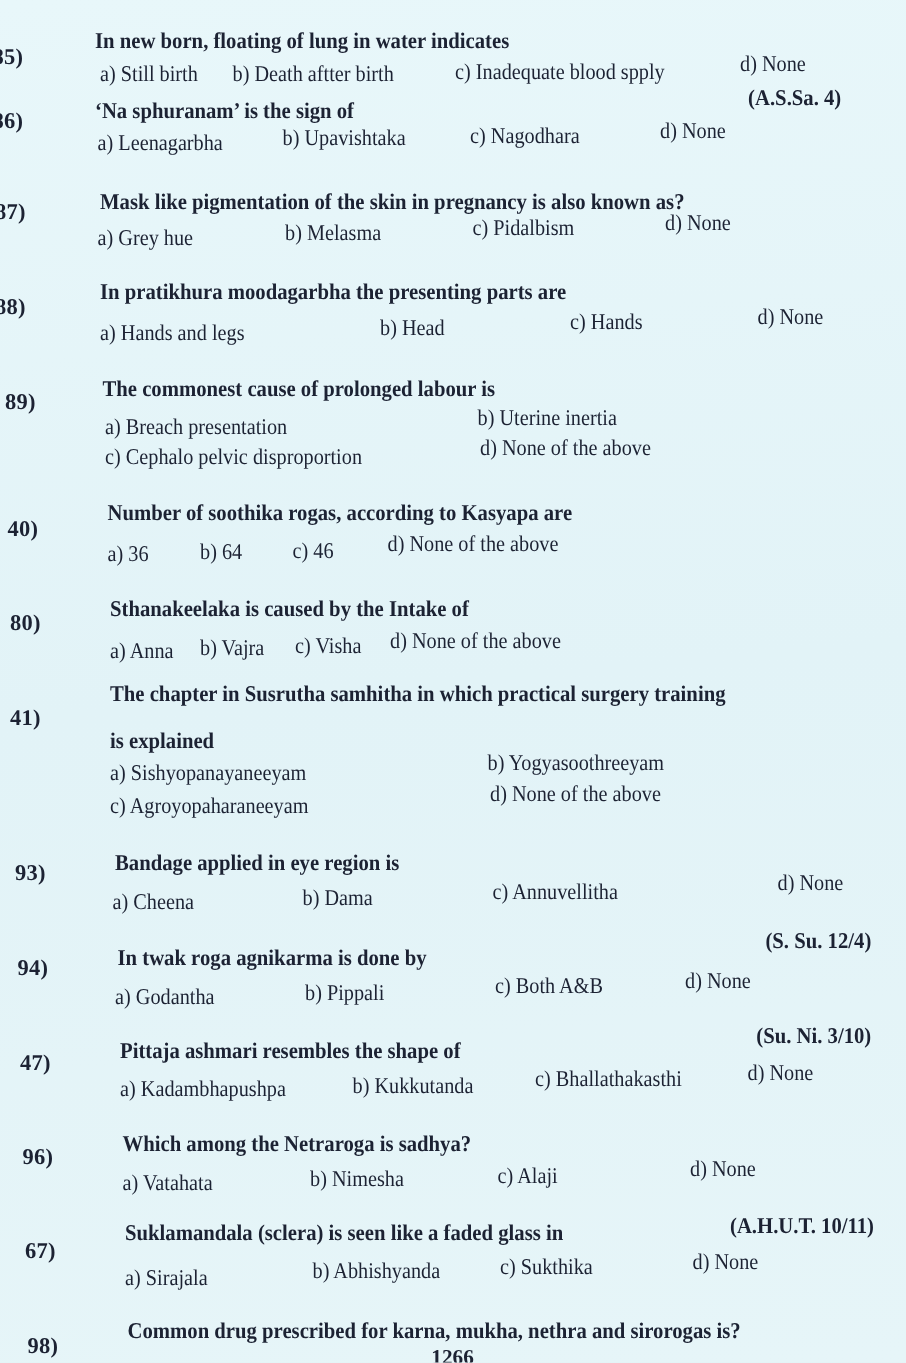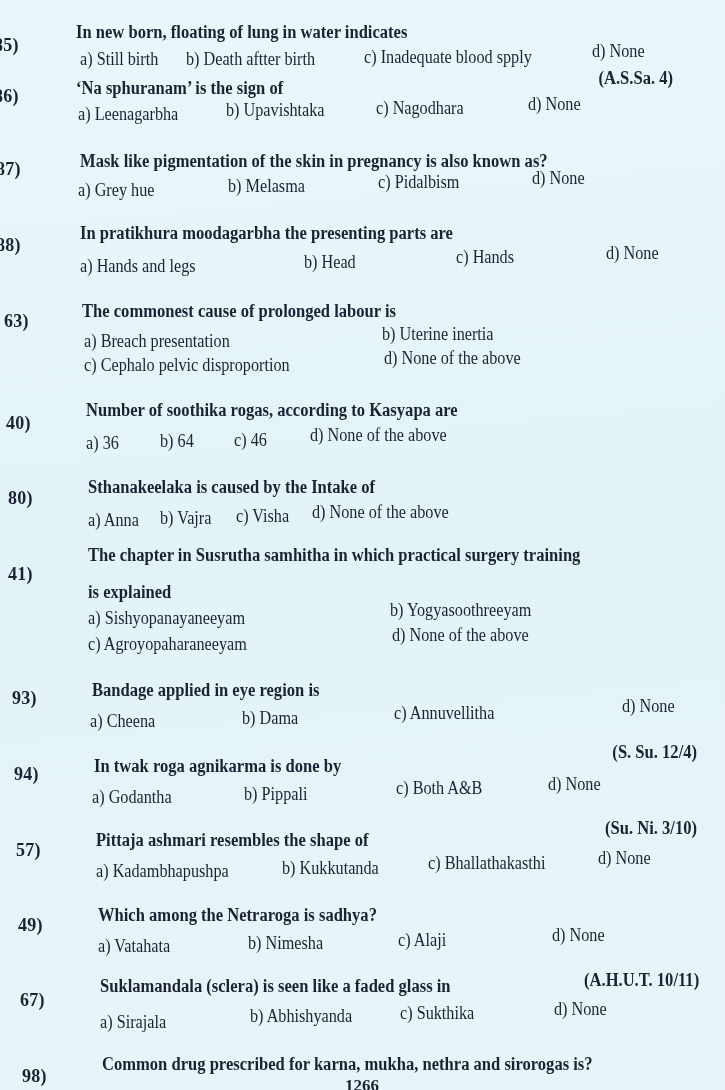--- a/index.html
+++ b/index.html
@@ -99,21 +99,21 @@
   <div class="q">
     <span class="qnum" style="left:-4px; top:235px;">88)</span>
     <span class="qtext" style="left:80px; top:223px;">In pratikhura moodagarbha the presenting parts are</span>
     <span class="opt" style="left:80px; top:256px;">a) Hands and legs</span>
     <span class="opt" style="left:304px; top:252px;">b) Head</span>
     <span class="opt" style="left:456px; top:247px;">c) Hands</span>
     <span class="opt" style="left:606px; top:243px;">d) None</span>
   </div>
 
   <div class="q">
-    <span class="qnum" style="left:4px; top:311px;">63)</span>
+    <span class="qnum" style="left:4px; top:311px;">89)</span>
     <span class="qtext" style="left:82px; top:301px;">The commonest cause of prolonged labour is</span>
     <span class="opt" style="left:84px; top:331px;">a) Breach presentation</span>
     <span class="opt" style="left:382px; top:324px;">b) Uterine inertia</span>
     <span class="opt" style="left:84px; top:355px;">c) Cephalo pelvic disproportion</span>
     <span class="opt" style="left:384px; top:348px;">d) None of the above</span>
   </div>
 
   <div class="q">
     <span class="qnum" style="left:6px; top:413px;">40)</span>
     <span class="qtext" style="left:86px; top:400px;">Number of soothika rogas, according to Kasyapa are</span>
@@ -155,31 +155,31 @@
     <span class="qnum" style="left:14px; top:764px;">94)</span>
     <span class="qtext" style="left:94px; top:756px;">In twak roga agnikarma is done by</span>
     <span class="ref" style="right:28px; top:742px;">(S. Su. 12/4)</span>
     <span class="opt" style="left:92px; top:787px;">a) Godantha</span>
     <span class="opt" style="left:244px; top:784px;">b) Pippali</span>
     <span class="opt" style="left:396px; top:778px;">c) Both A&amp;B</span>
     <span class="opt" style="left:548px; top:774px;">d) None</span>
   </div>
 
   <div class="q">
-    <span class="qnum" style="left:16px; top:840px;">57)</span>
+    <span class="qnum" style="left:16px; top:840px;">47)</span>
     <span class="qtext" style="left:96px; top:830px;">Pittaja ashmari resembles the shape of</span>
     <span class="ref" style="right:28px; top:818px;">(Su. Ni. 3/10)</span>
     <span class="opt" style="left:96px; top:861px;">a) Kadambhapushpa</span>
     <span class="opt" style="left:282px; top:858px;">b) Kukkutanda</span>
     <span class="opt" style="left:428px; top:853px;">c) Bhallathakasthi</span>
     <span class="opt" style="left:598px; top:848px;">d) None</span>
   </div>
 
   <div class="q">
-    <span class="qnum" style="left:18px; top:915px;">49)</span>
+    <span class="qnum" style="left:18px; top:915px;">96)</span>
     <span class="qtext" style="left:98px; top:905px;">Which among the Netraroga is sadhya?</span>
     <span class="opt" style="left:98px; top:936px;">a) Vatahata</span>
     <span class="opt" style="left:248px; top:933px;">b) Nimesha</span>
     <span class="opt" style="left:398px; top:930px;">c) Alaji</span>
     <span class="opt" style="left:552px; top:925px;">d) None</span>
   </div>
 
   <div class="q">
     <span class="qnum" style="left:20px; top:990px;">67)</span>
     <span class="qtext" style="left:100px; top:976px;">Suklamandala (sclera) is seen like a faded glass in</span>

